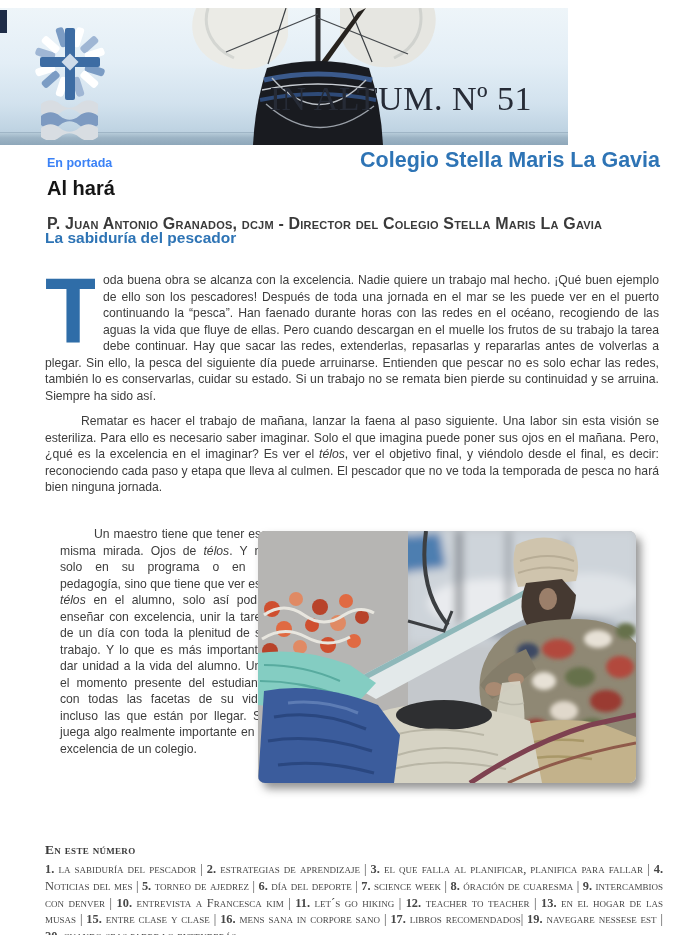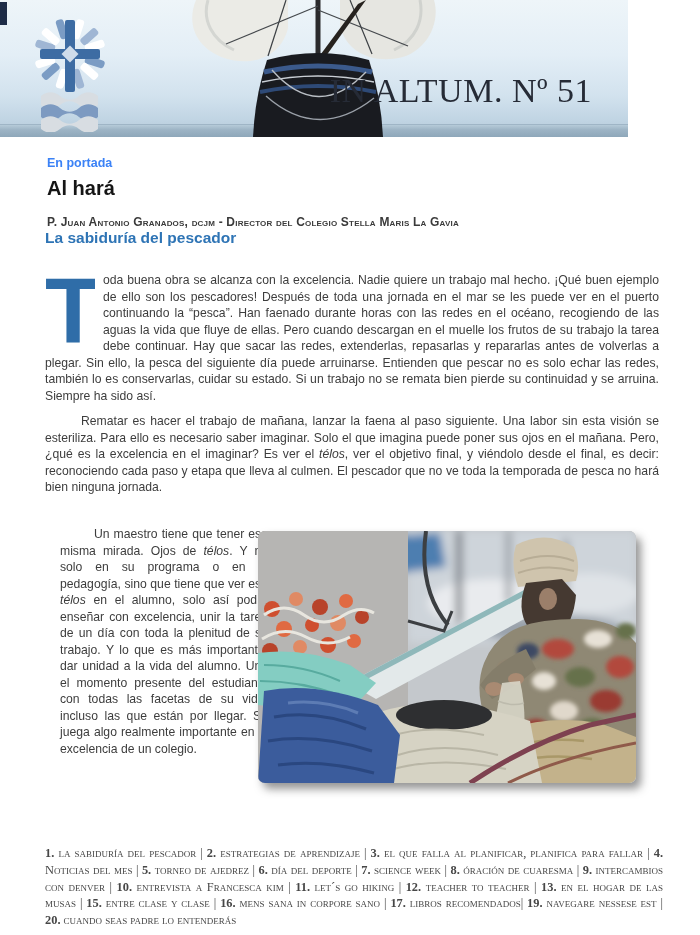--- a/index.html
+++ b/index.html
@@ -1,36 +1,36 @@
 <!DOCTYPE html>
 <html><head>
 <meta charset="utf-8">
 <style>
   html,body{margin:0;padding:0;background:#ffffff;}
   .page{position:relative;width:700px;height:935px;background:#ffffff;overflow:hidden;
         font-family:"Liberation Sans",sans-serif;}
 
   
-  .header{position:absolute;left:0;top:0;width:628px;height:137px;overflow:hidden;
+  .header{position:absolute;left:0;top:8px;width:568px;height:137px;overflow:hidden;
           background:linear-gradient(180deg,#eef5f9 0%,#e3eef6 40%,#d2e2ee 70%,#c0d4e3 88%,#b3c8d8 100%);}
   .corner-mark{position:absolute;left:0;top:2px;width:7px;height:23px;background:#1e2c47;}
   .sea-band{position:absolute;left:0;bottom:0;width:700px;height:12px;
             background:linear-gradient(180deg,#b6cbd9 0%,#9db4c5 40%,#8ea7ba 100%);
             border-top:1px solid #9fb5c6;}
   .logo{position:absolute;left:24px;top:4px;width:92px;height:128px;}
   .ship{position:absolute;left:168px;top:0;width:310px;height:137px;}
   .title-block{position:absolute;right:36px;top:72px;text-align:right;}
   .nl-title{font-family:"Liberation Serif",serif;font-size:34px;color:#262b36;letter-spacing:.5px;line-height:38px;}
   .nl-date{font-family:"Liberation Serif",serif;font-size:15px;font-weight:bold;color:#262b36;margin-top:1px;}
 
   
   .eyebrow{position:absolute;left:47px;top:156px;font-size:12.5px;font-weight:bold;color:#3b82f6;}
   .school{position:absolute;right:40px;top:148px;font-size:21.5px;font-weight:bold;color:#2e74b5;}
   .article-title{position:absolute;left:47px;top:177px;font-size:20px;font-weight:bold;color:#151515;}
-  .byline{position:absolute;left:47px;top:215px;font-size:12px;font-weight:bold;
+  .byline{position:absolute;left:47px;top:215px;font-size:16px;font-weight:bold;
           font-variant:small-caps;color:#3a3a3a;letter-spacing:.2px;}
   .subtitle{position:absolute;left:45px;top:229px;font-size:15.5px;font-weight:bold;color:#2e74b5;}
 
   
   .body-text{font-size:12.2px;line-height:16.5px;text-align:justify;color:#3d3d3d;}
   .para1{position:absolute;left:45px;top:260px;width:614px;}
   .para2{position:absolute;left:45px;top:401px;width:614px;text-indent:36px;}
   .col-text{position:absolute;left:60px;top:514px;width:208px;}
   .col-text .indent{display:inline-block;width:34px;}
   .dropcap{float:left;width:50px;height:72px;margin:3px 8px 0 0;font-size:92px;line-height:72px;
@@ -102,20 +102,21 @@
     </svg>
 
     <div class="corner-mark"></div>
 
     <div class="title-block">
       <div class="nl-title">IN ALTUM. Nº 51</div>
     </div>
   </div>
 
   <div class="eyebrow">En portada</div>
+  <div class="school">Colegio Stella Maris La Gavia</div>
   <div class="article-title">Al hará</div>
   <div class="byline">P. Juan Antonio Granados, dcjm - Director del Colegio Stella Maris La Gavia</div>
   <div class="subtitle">La sabiduría del pescador</div>
 
   <p class="body-text para1">
     <span class="dropcap">T</span>
     <span>oda buena obra se alcanza con la excelencia. Nadie quiere un trabajo mal hecho. ¡Qué buen ejemplo de ello son los pescadores! Después de toda una jornada en el mar se les puede ver en el puerto continuando la “pesca”. Han faenado durante horas con las redes en el océano, recogiendo de las aguas la vida que fluye de ellas. Pero cuando descargan en el muelle los frutos de su trabajo la tarea debe continuar. Hay que sacar las redes, extenderlas, repasarlas y repararlas antes de volverlas a plegar. Sin ello, la pesca del siguiente día puede arruinarse. Entienden que pescar no es solo echar las redes, también lo es conservarlas, cuidar su estado. Si un trabajo no se remata bien pierde su continuidad y se arruina. Siempre ha sido así.</span>
   </p>
 
   <p class="body-text para2">
@@ -205,16 +206,17 @@
       <path d="M6 134 q40 0 76 16 M2 150 q40 0 80 14 M10 166 q36 2 68 12" stroke="#58ab9f" stroke-width="2" fill="none"></path>
       <path d="M6 160 q52 -10 114 14 l22 30 l-6 48 l-136 0 z" fill="#3b5c9c"></path>
       <path d="M16 186 q44 -8 92 12 M10 210 q48 -8 104 10 M20 234 q44 -6 96 8" stroke="#2a4780" stroke-width="3" fill="none"></path>
       <path d="M30 172 q36 -4 70 10" stroke="#5d7cb4" stroke-width="3" fill="none"></path>
       <path d="M212 252 q60 -40 120 -58 l46 -10" stroke="#7e4150" stroke-width="5" fill="none"></path>
       <path d="M250 252 q52 -26 128 -40" stroke="#8f5a4a" stroke-width="3" fill="none"></path>
     </svg>
   </div>
 
   <div class="toc">
+    <div class="toc-heading">En este número</div>
     <div class="toc-items"><span class="toc-num">1. </span><span>la sabiduría del pescador</span> | <span class="toc-num">2. </span><span>estrategias de aprendizaje</span> | <span class="toc-num">3. </span><span>el que falla al planificar, planifica para fallar</span> | <span class="toc-num">4. </span><span>Noticias del mes</span> | <span class="toc-num">5. </span><span>torneo de ajedrez</span> | <span class="toc-num">6. </span><span>día del deporte</span> | <span class="toc-num">7. </span><span>science week</span> | <span class="toc-num">8. </span><span>óración de cuaresma</span> | <span class="toc-num">9. </span><span>intercambios con denver</span> | <span class="toc-num">10. </span><span>entrevista a Francesca kim</span> | <span class="toc-num">11. </span><span>let´s go hiking</span> | <span class="toc-num">12. </span><span>teacher to teacher</span> | <span class="toc-num">13. </span><span>en el hogar de las musas</span> | <span class="toc-num">15. </span><span>entre clase y clase</span> | <span class="toc-num">16. </span><span>mens sana in corpore sano</span> | <span class="toc-num">17. </span><span>libros recomendados</span>| <span class="toc-num">19. </span><span>navegare nessese est</span> | <span class="toc-num">20. </span><span>cuando seas padre lo entenderás</span></div>
   </div>
 
 </div>
 
 </body></html>

